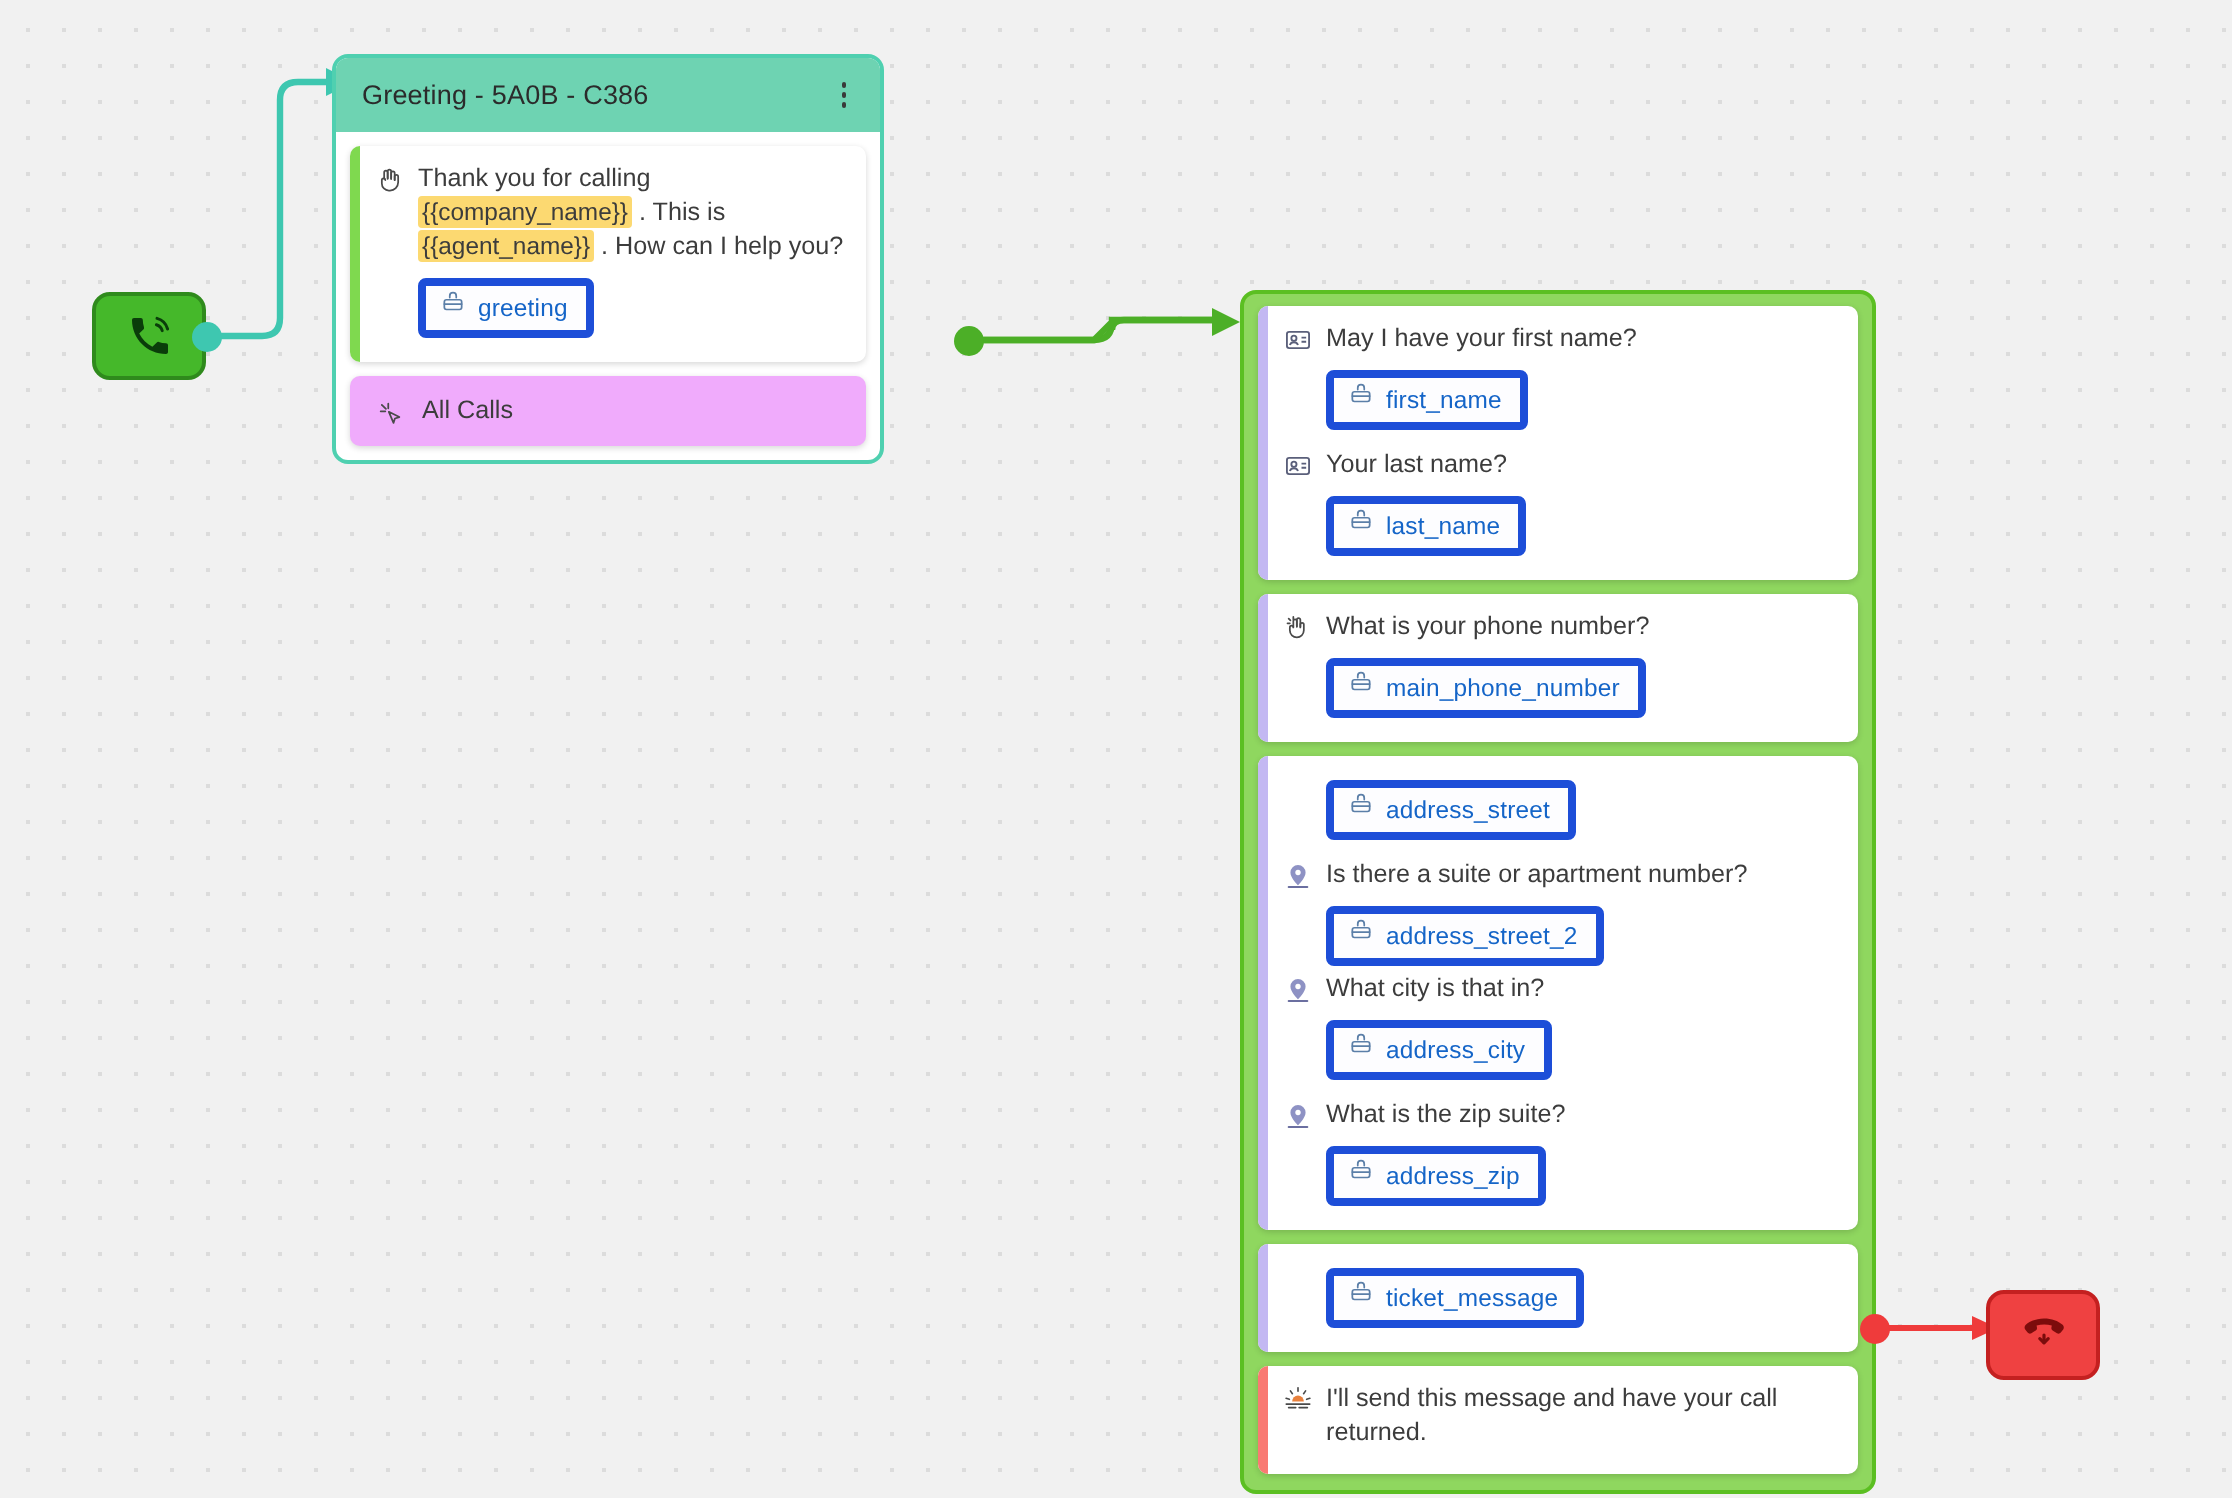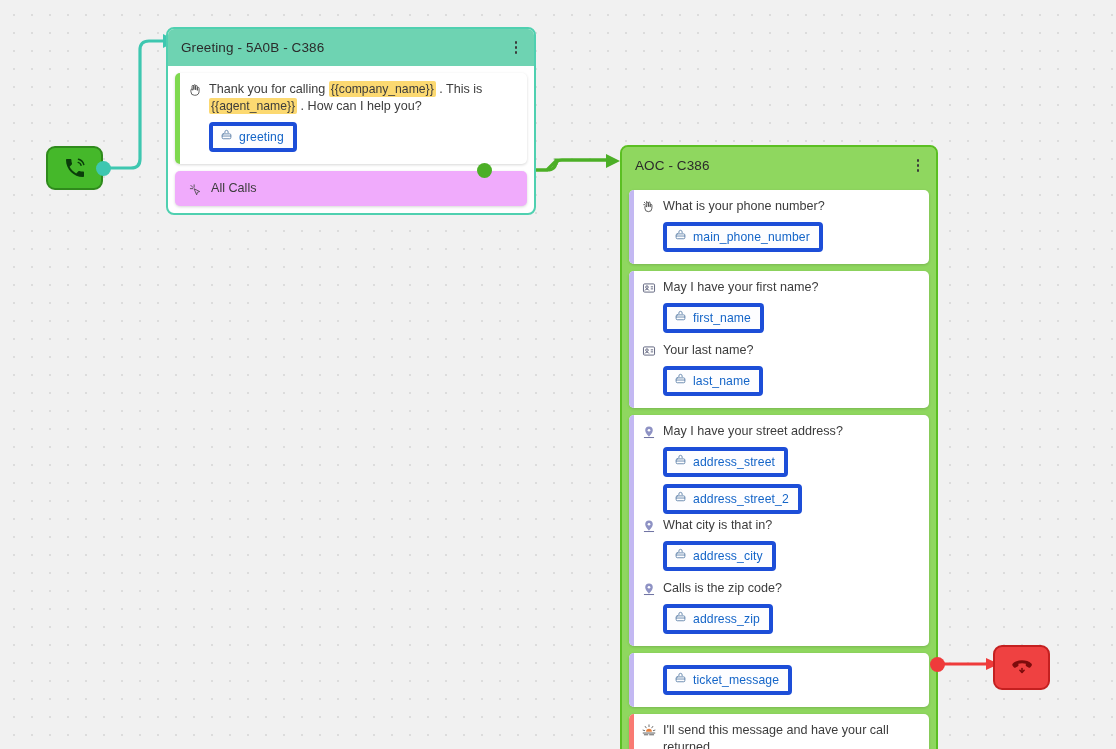--- a/index.html
+++ b/index.html
@@ -117,21 +117,21 @@
   .card-body {
     padding: 7px;
     box-sizing: border-box;
     border-radius: 17px;
   }
 
   
   #greeting-card {
     left: 166px;
     top: 27px;
-    width: 370px;
+    width: 276px;
     border: 2px solid #4fd0b0;
     background: #ffffff;
   }
   #greeting-card .card-header { background: #6ed3b2; }
 
   .block {
     background: #ffffff;
     border-radius: 5px;
     box-shadow: 0 1px 3px rgba(0,0,0,.16);
     margin-bottom: 7px;
@@ -313,29 +313,69 @@
           </svg>
         </span>
         <span class="line-text">All Calls</span>
       </div>
 
     </div>
   </div>
   <div class="port port-green"></div>
 
   <div class="card" id="aoc-card">
-    <div class="card-header">
-      <span class="card-title">AOC - C386</span>
-      <span class="kebab">
-        <i></i>
-          <i></i>
-          <i></i>
-      </span>
-    </div>
     <div class="card-body">
+
+      <div class="block">
+        <div class="accent accent-purple"></div>
+        <div class="block-inner">
+          <div class="line">
+            <span class="line-icon">
+              <svg width="14" height="14" viewBox="0 0 24 24" fill="none" stroke="#5a5f7a" stroke-width="1.6" stroke-linejoin="round">
+                <rect x="2.5" y="5" width="19" height="14" rx="2"></rect>
+                <circle cx="8.5" cy="10.5" r="2.2"></circle>
+                <path d="M5 16.3c.6-1.6 2-2.4 3.5-2.4s2.9.8 3.5 2.4"></path>
+                <path d="M15 10h4M15 13.5h4"></path>
+              </svg>
+            </span>
+            <span class="line-text">May I have your first name?</span>
+          </div>
+          <span class="chip">
+            <span>
+              <svg width="13" height="13" viewBox="0 0 24 24" fill="none" stroke="#5b7fa8" stroke-width="1.6" stroke-linecap="round" stroke-linejoin="round">
+                <path d="M9 7V5.5a3 3 0 0 1 6 0V7"></path>
+                  <rect x="4" y="9" width="16" height="9" rx="2"></rect>
+                  <path d="M4 13h16"></path>
+              </svg>
+            </span>
+            <span class="chip-label">first_name</span>
+          </span>
+          <div class="line" style="margin-top:6px;">
+            <span class="line-icon">
+              <svg width="14" height="14" viewBox="0 0 24 24" fill="none" stroke="#5a5f7a" stroke-width="1.6" stroke-linejoin="round">
+                <rect x="2.5" y="5" width="19" height="14" rx="2"></rect>
+                <circle cx="8.5" cy="10.5" r="2.2"></circle>
+                <path d="M5 16.3c.6-1.6 2-2.4 3.5-2.4s2.9.8 3.5 2.4"></path>
+                <path d="M15 10h4M15 13.5h4"></path>
+              </svg>
+            </span>
+            <span class="line-text">Your last name?</span>
+          </div>
+          <span class="chip">
+            <span>
+              <svg width="13" height="13" viewBox="0 0 24 24" fill="none" stroke="#5b7fa8" stroke-width="1.6" stroke-linecap="round" stroke-linejoin="round">
+                <path d="M9 7V5.5a3 3 0 0 1 6 0V7"></path>
+                  <rect x="4" y="9" width="16" height="9" rx="2"></rect>
+                  <path d="M4 13h16"></path>
+              </svg>
+            </span>
+            <span class="chip-label">last_name</span>
+          </span>
+        </div>
+      </div>
 
       <div class="block">
         <div class="accent accent-purple"></div>
         <div class="block-inner">
           <div class="line">
             <span class="line-icon">
               <svg width="14" height="14" viewBox="0 0 24 24" fill="none" stroke="#4a4a4a" stroke-width="1.5" stroke-linecap="round" stroke-linejoin="round">
                 <path d="M8 11V6a1.5 1.5 0 0 1 3 0v5"></path>
                 <path d="M11 10.5V5a1.5 1.5 0 0 1 3 0v6"></path>
                 <path d="M14 11.5V9a1.5 1.5 0 0 1 3 0v5a6 6 0 0 1-6 6 6 6 0 0 1-6-6v-2.5a1.5 1.5 0 0 1 3 0"></path>
@@ -353,90 +393,42 @@
               </svg>
             </span>
             <span class="chip-label">main_phone_number</span>
           </span>
         </div>
       </div>
 
       <div class="block">
         <div class="accent accent-purple"></div>
         <div class="block-inner">
-          <div class="line">
-            <span class="line-icon">
-              <svg width="14" height="14" viewBox="0 0 24 24" fill="none" stroke="#5a5f7a" stroke-width="1.6" stroke-linejoin="round">
-                <rect x="2.5" y="5" width="19" height="14" rx="2"></rect>
-                <circle cx="8.5" cy="10.5" r="2.2"></circle>
-                <path d="M5 16.3c.6-1.6 2-2.4 3.5-2.4s2.9.8 3.5 2.4"></path>
-                <path d="M15 10h4M15 13.5h4"></path>
-              </svg>
-            </span>
-            <span class="line-text">May I have your first name?</span>
-          </div>
-          <span class="chip">
-            <span>
-              <svg width="13" height="13" viewBox="0 0 24 24" fill="none" stroke="#5b7fa8" stroke-width="1.6" stroke-linecap="round" stroke-linejoin="round">
-                <path d="M9 7V5.5a3 3 0 0 1 6 0V7"></path>
-                  <rect x="4" y="9" width="16" height="9" rx="2"></rect>
-                  <path d="M4 13h16"></path>
-              </svg>
-            </span>
-            <span class="chip-label">first_name</span>
-          </span>
+
+          <span class="chip">
+            <span>
+              <svg width="13" height="13" viewBox="0 0 24 24" fill="none" stroke="#5b7fa8" stroke-width="1.6" stroke-linecap="round" stroke-linejoin="round">
+                <path d="M9 7V5.5a3 3 0 0 1 6 0V7"></path>
+                  <rect x="4" y="9" width="16" height="9" rx="2"></rect>
+                  <path d="M4 13h16"></path>
+              </svg>
+            </span>
+            <span class="chip-label">address_street</span>
+          </span>
+
           <div class="line" style="margin-top:6px;">
-            <span class="line-icon">
-              <svg width="14" height="14" viewBox="0 0 24 24" fill="none" stroke="#5a5f7a" stroke-width="1.6" stroke-linejoin="round">
-                <rect x="2.5" y="5" width="19" height="14" rx="2"></rect>
-                <circle cx="8.5" cy="10.5" r="2.2"></circle>
-                <path d="M5 16.3c.6-1.6 2-2.4 3.5-2.4s2.9.8 3.5 2.4"></path>
-                <path d="M15 10h4M15 13.5h4"></path>
-              </svg>
-            </span>
-            <span class="line-text">Your last name?</span>
-          </div>
-          <span class="chip">
-            <span>
-              <svg width="13" height="13" viewBox="0 0 24 24" fill="none" stroke="#5b7fa8" stroke-width="1.6" stroke-linecap="round" stroke-linejoin="round">
-                <path d="M9 7V5.5a3 3 0 0 1 6 0V7"></path>
-                  <rect x="4" y="9" width="16" height="9" rx="2"></rect>
-                  <path d="M4 13h16"></path>
-              </svg>
-            </span>
-            <span class="chip-label">last_name</span>
-          </span>
-        </div>
-      </div>
-
-      <div class="block">
-        <div class="accent accent-purple"></div>
-        <div class="block-inner">
-
-          <div class="line">
             <span class="line-icon">
               <svg width="14" height="14" viewBox="0 0 24 24" fill="none" stroke="#6b6fa0" stroke-width="1.7" stroke-linecap="round" stroke-linejoin="round">
                 <path d="M12 2.5a6.5 6.5 0 0 0-6.5 6.5c0 4.8 6.5 11 6.5 11s6.5-6.2 6.5-11A6.5 6.5 0 0 0 12 2.5z" fill="#8e92c4" stroke="none"></path>
                 <circle cx="12" cy="9" r="2.3" fill="#ffffff" stroke="none"></circle>
                 <path d="M4 21.5h16" stroke="#6b6fa0"></path>
               </svg>
             </span>
-            <span class="line-text">May I have your street address?</span>
-          </div>
-          <span class="chip">
-            <span>
-              <svg width="13" height="13" viewBox="0 0 24 24" fill="none" stroke="#5b7fa8" stroke-width="1.6" stroke-linecap="round" stroke-linejoin="round">
-                <path d="M9 7V5.5a3 3 0 0 1 6 0V7"></path>
-                  <rect x="4" y="9" width="16" height="9" rx="2"></rect>
-                  <path d="M4 13h16"></path>
-              </svg>
-            </span>
-            <span class="chip-label">address_street</span>
-          </span>
-
+            <span class="line-text">Is there a suite or apartment number?</span>
+          </div>
           <span class="chip">
             <span>
               <svg width="13" height="13" viewBox="0 0 24 24" fill="none" stroke="#5b7fa8" stroke-width="1.6" stroke-linecap="round" stroke-linejoin="round">
                 <path d="M9 7V5.5a3 3 0 0 1 6 0V7"></path>
                   <rect x="4" y="9" width="16" height="9" rx="2"></rect>
                   <path d="M4 13h16"></path>
               </svg>
             </span>
             <span class="chip-label">address_street_2</span>
           </span>
@@ -463,21 +455,21 @@
           </span>
 
           <div class="line" style="margin-top:6px;">
             <span class="line-icon">
               <svg width="14" height="14" viewBox="0 0 24 24" fill="none" stroke="#6b6fa0" stroke-width="1.7" stroke-linecap="round" stroke-linejoin="round">
                 <path d="M12 2.5a6.5 6.5 0 0 0-6.5 6.5c0 4.8 6.5 11 6.5 11s6.5-6.2 6.5-11A6.5 6.5 0 0 0 12 2.5z" fill="#8e92c4" stroke="none"></path>
                 <circle cx="12" cy="9" r="2.3" fill="#ffffff" stroke="none"></circle>
                 <path d="M4 21.5h16" stroke="#6b6fa0"></path>
               </svg>
             </span>
-            <span class="line-text">Calls is the zip code?</span>
+            <span class="line-text">What is the zip suite?</span>
           </div>
           <span class="chip">
             <span>
               <svg width="13" height="13" viewBox="0 0 24 24" fill="none" stroke="#5b7fa8" stroke-width="1.6" stroke-linecap="round" stroke-linejoin="round">
                 <path d="M9 7V5.5a3 3 0 0 1 6 0V7"></path>
                   <rect x="4" y="9" width="16" height="9" rx="2"></rect>
                   <path d="M4 13h16"></path>
               </svg>
             </span>
             <span class="chip-label">address_zip</span>

